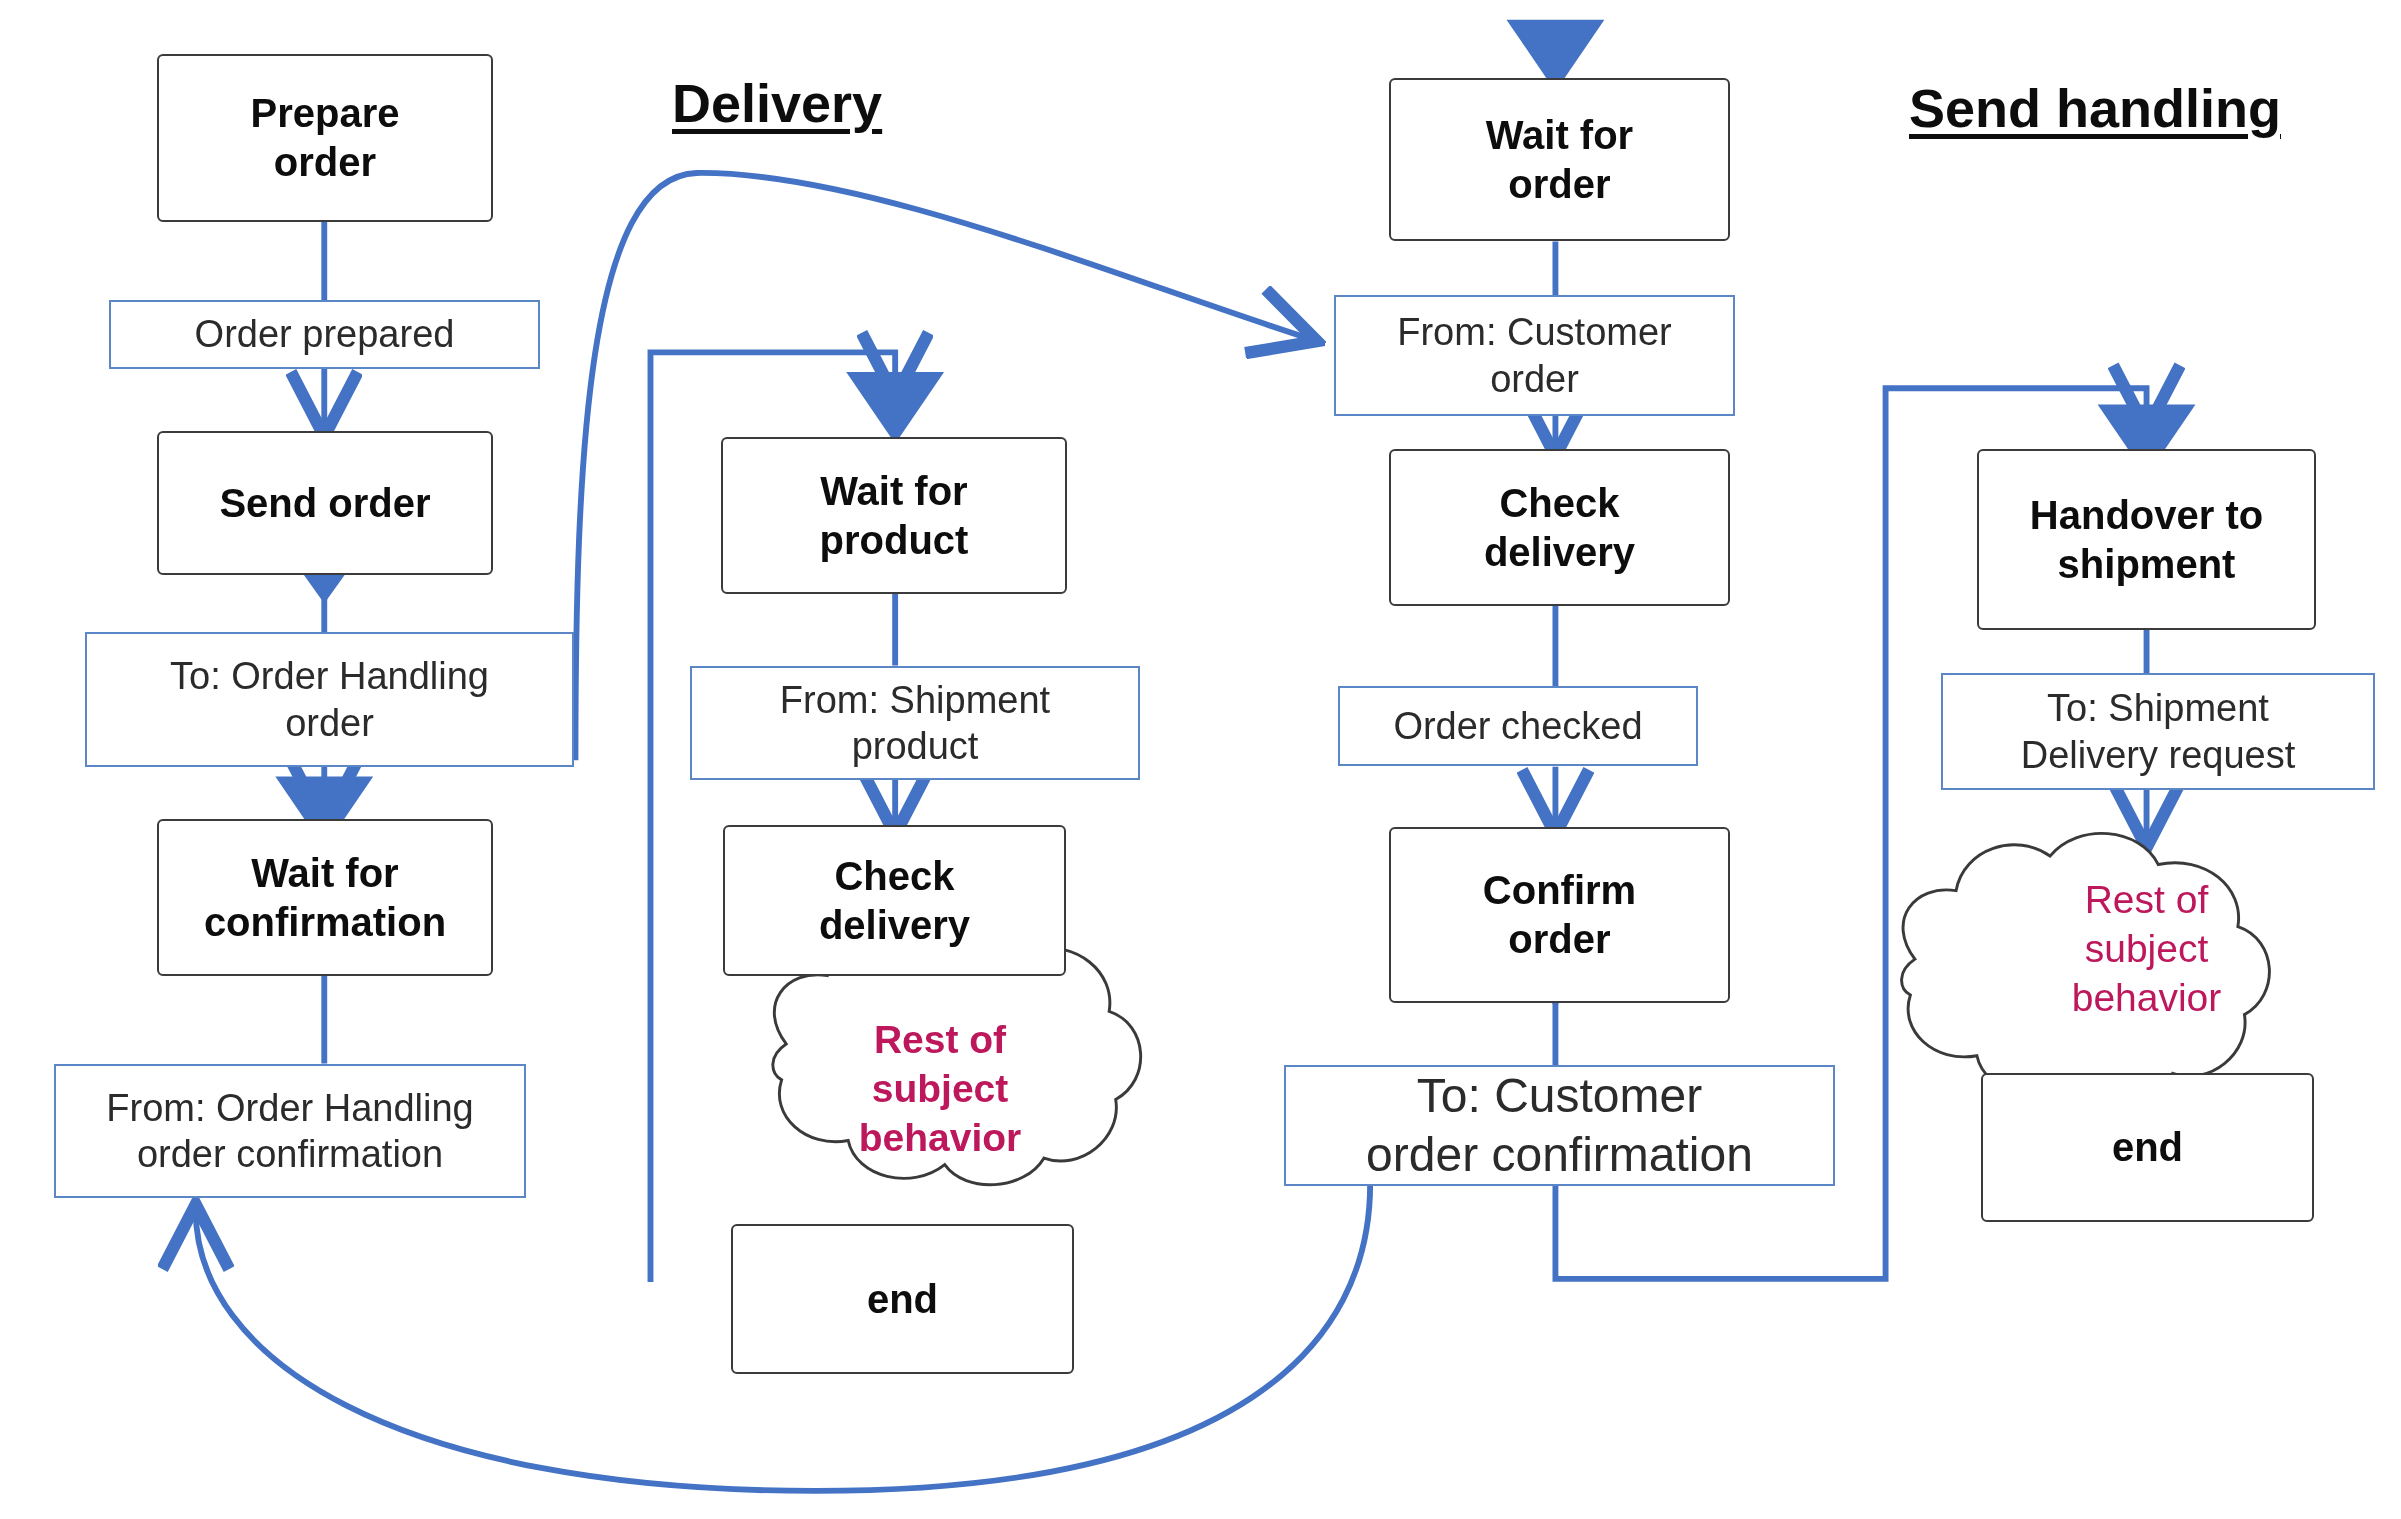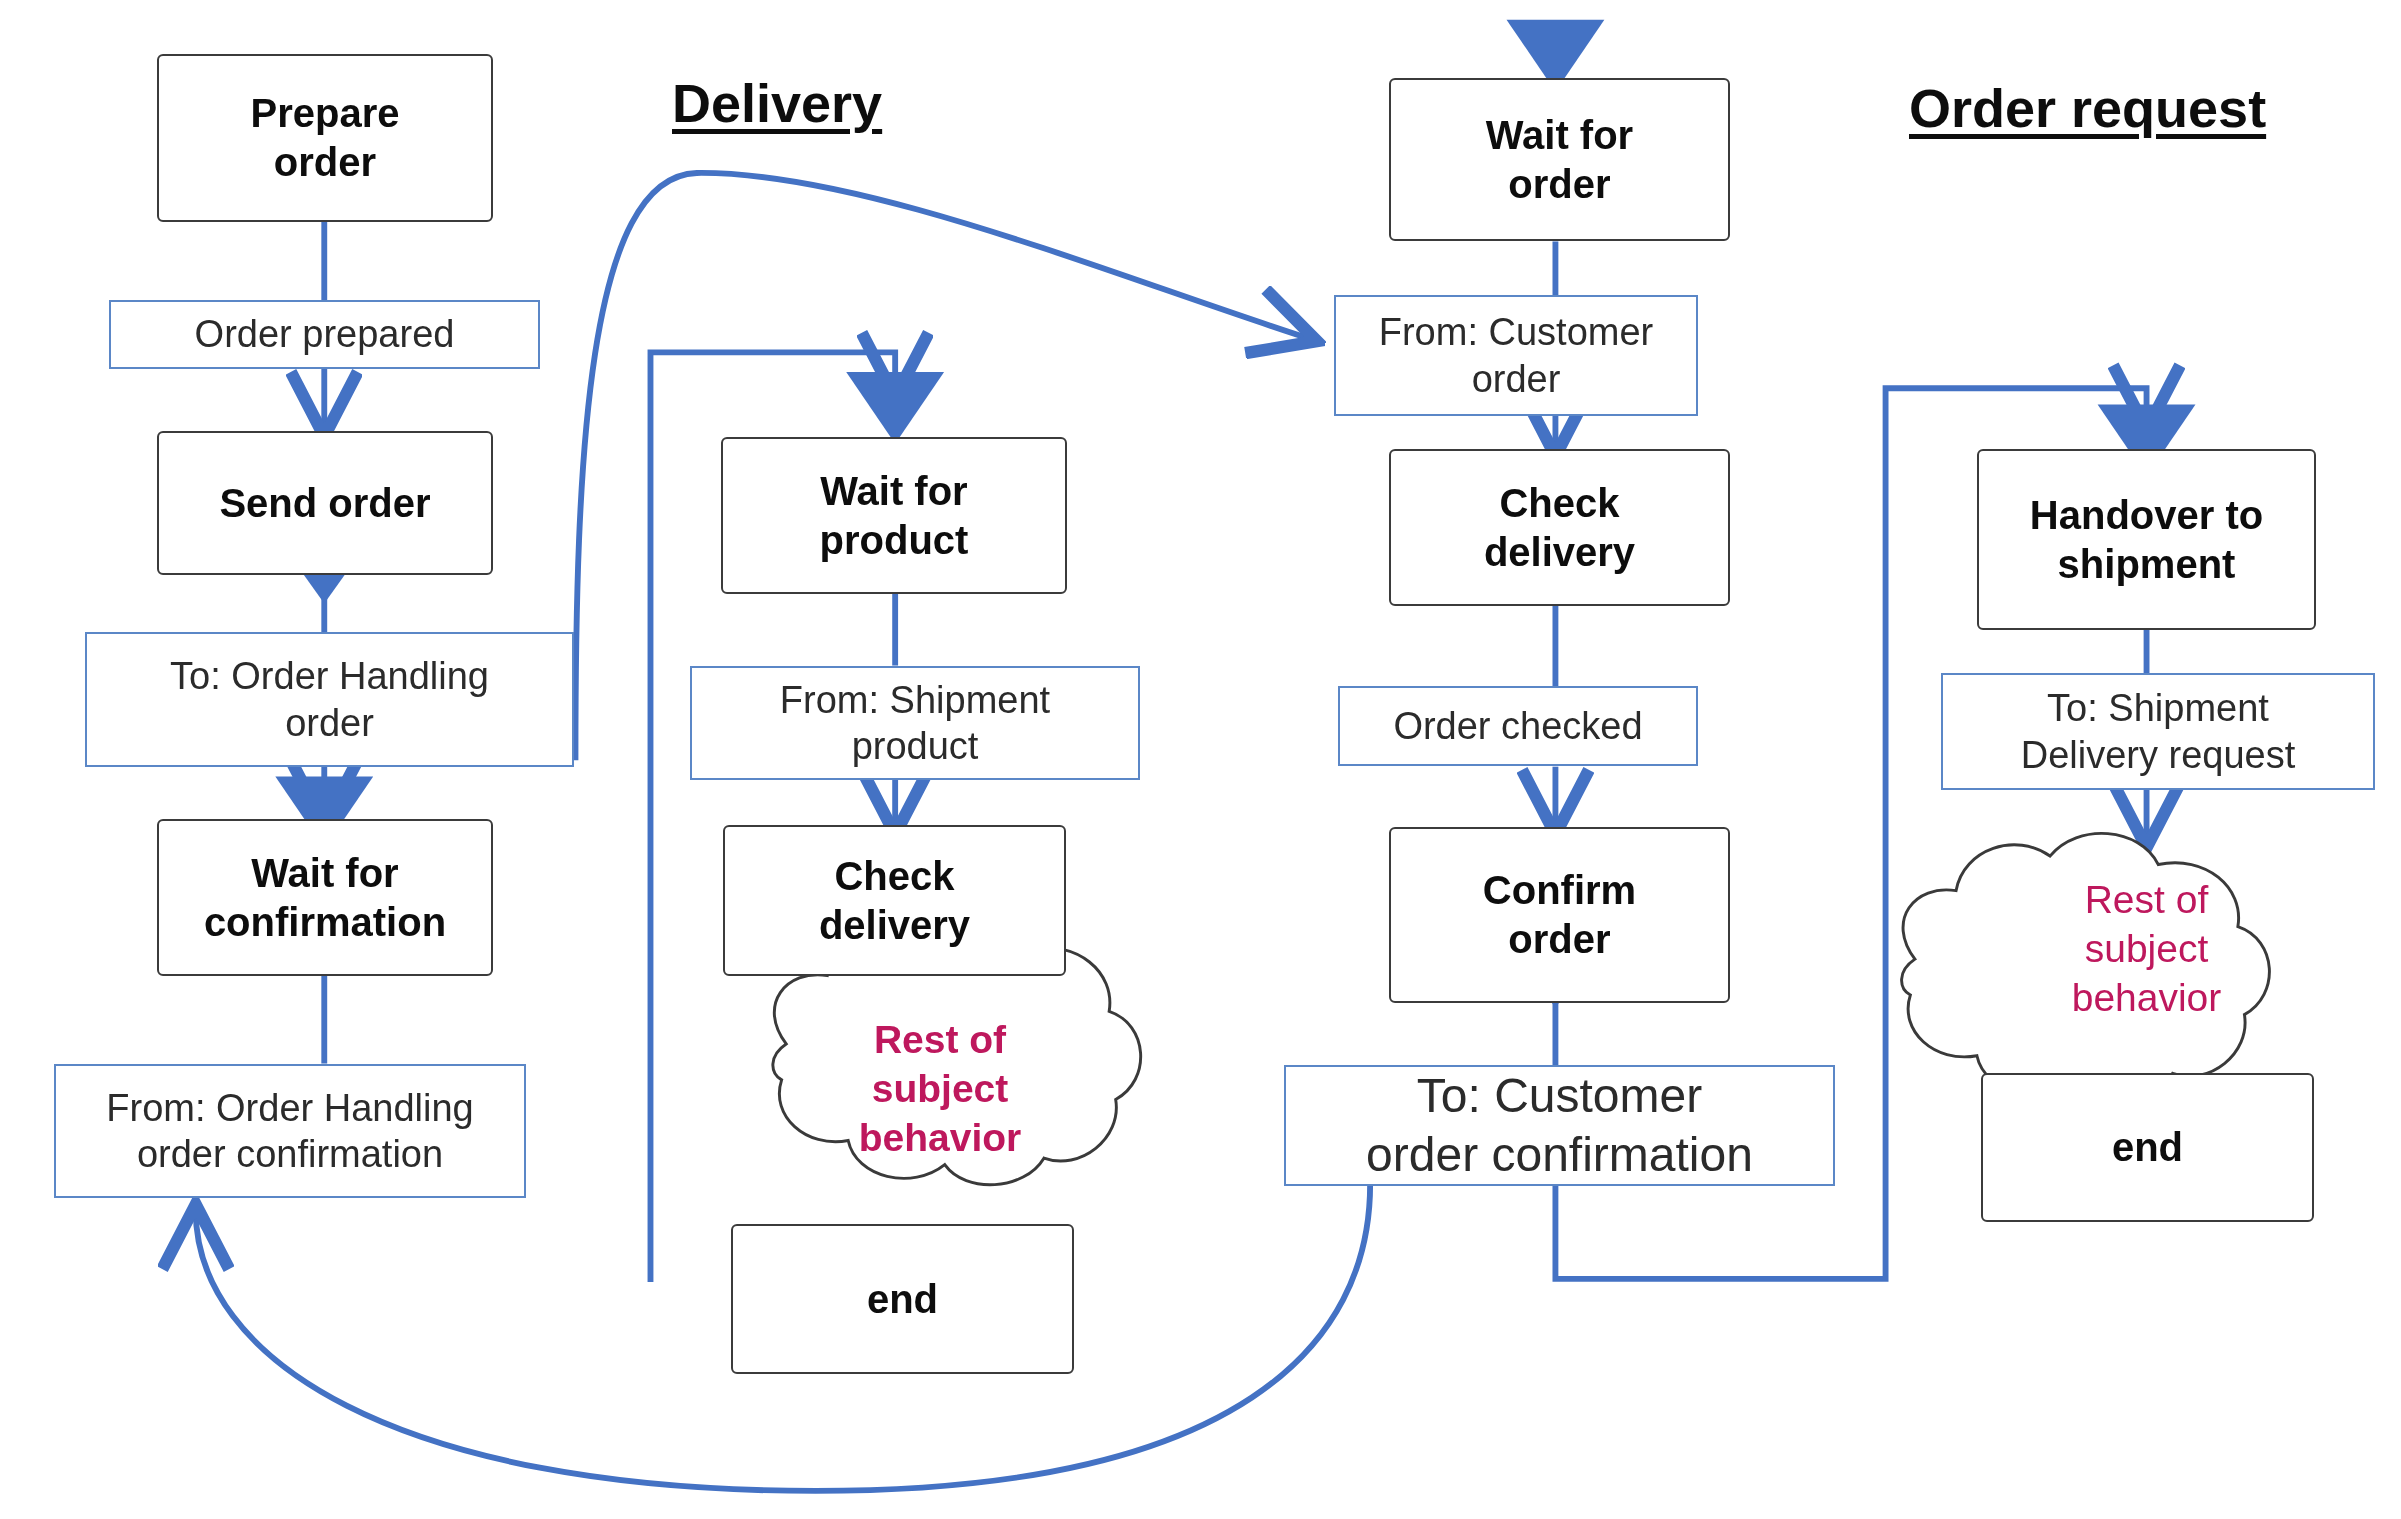--- a/index.html
+++ b/index.html
@@ -84,21 +84,21 @@
            C3490,1440 3495,1525 3440,1555
            C3450,1615 3385,1665 3330,1645
            C3300,1695 3210,1700 3178,1655
            C3128,1695 3042,1675 3030,1618
            C2965,1630 2910,1580 2928,1525
            C2910,1515 2908,1488 2935,1470 Z"></path>
     </g>
   </svg>
 
   <div class="lane-title" style="left:672px;top:72px;font-size:54px;">Delivery</div>
-  <div class="lane-title" style="left:1909px;top:77px;font-size:54px;">Order request</div>
+  <div class="lane-title" style="left:1909px;top:77px;font-size:54px;">Send handling</div>
 
   <div class="node state" style="left:157px;top:54px;width:336px;height:168px;font-size:40px;">Prepare<br>order</div>
 
   <div class="node msg" style="left:109px;top:300px;width:431px;height:69px;font-size:38px;">Order prepared</div>
 
   <div class="node state" style="left:157px;top:431px;width:336px;height:144px;font-size:40px;">Send order</div>
 
   <div class="node msg" style="left:85px;top:632px;width:489px;height:135px;font-size:38px;">To:  Order Handling<br>order</div>
 
   <div class="node state" style="left:157px;top:819px;width:336px;height:157px;font-size:40px;">Wait for<br>confirmation</div>
@@ -110,21 +110,21 @@
   <div class="node msg" style="left:690px;top:666px;width:450px;height:114px;font-size:38px;">From: Shipment<br>product</div>
 
   <div class="node state" style="left:723px;top:825px;width:343px;height:151px;font-size:40px;">Check<br>delivery</div>
 
   <div class="cloudlbl bold" style="left:803px;top:1008px;width:274px;height:163px;font-size:39px;">Rest of<br>subject<br>behavior</div>
 
   <div class="node state" style="left:731px;top:1224px;width:343px;height:150px;font-size:40px;">end</div>
 
   <div class="node state" style="left:1389px;top:78px;width:341px;height:163px;font-size:40px;">Wait for<br>order</div>
 
-  <div class="node msg" style="left:1334px;top:295px;width:364px;height:121px;font-size:38px;">From: Customer<br>order</div>
+  <div class="node msg" style="left:1334px;top:295px;width:401px;height:121px;font-size:38px;">From: Customer<br>order</div>
 
   <div class="node state" style="left:1389px;top:449px;width:341px;height:157px;font-size:40px;">Check<br>delivery</div>
 
   <div class="node msg" style="left:1338px;top:686px;width:360px;height:80px;font-size:38px;">Order checked</div>
 
   <div class="node state" style="left:1389px;top:827px;width:341px;height:176px;font-size:40px;">Confirm<br>order</div>
 
   <div class="node msg" style="left:1284px;top:1065px;width:551px;height:121px;font-size:48px;">To:  Customer<br>order confirmation</div>
 
   <div class="node state" style="left:1977px;top:449px;width:339px;height:181px;font-size:40px;">Handover to<br>shipment</div>

